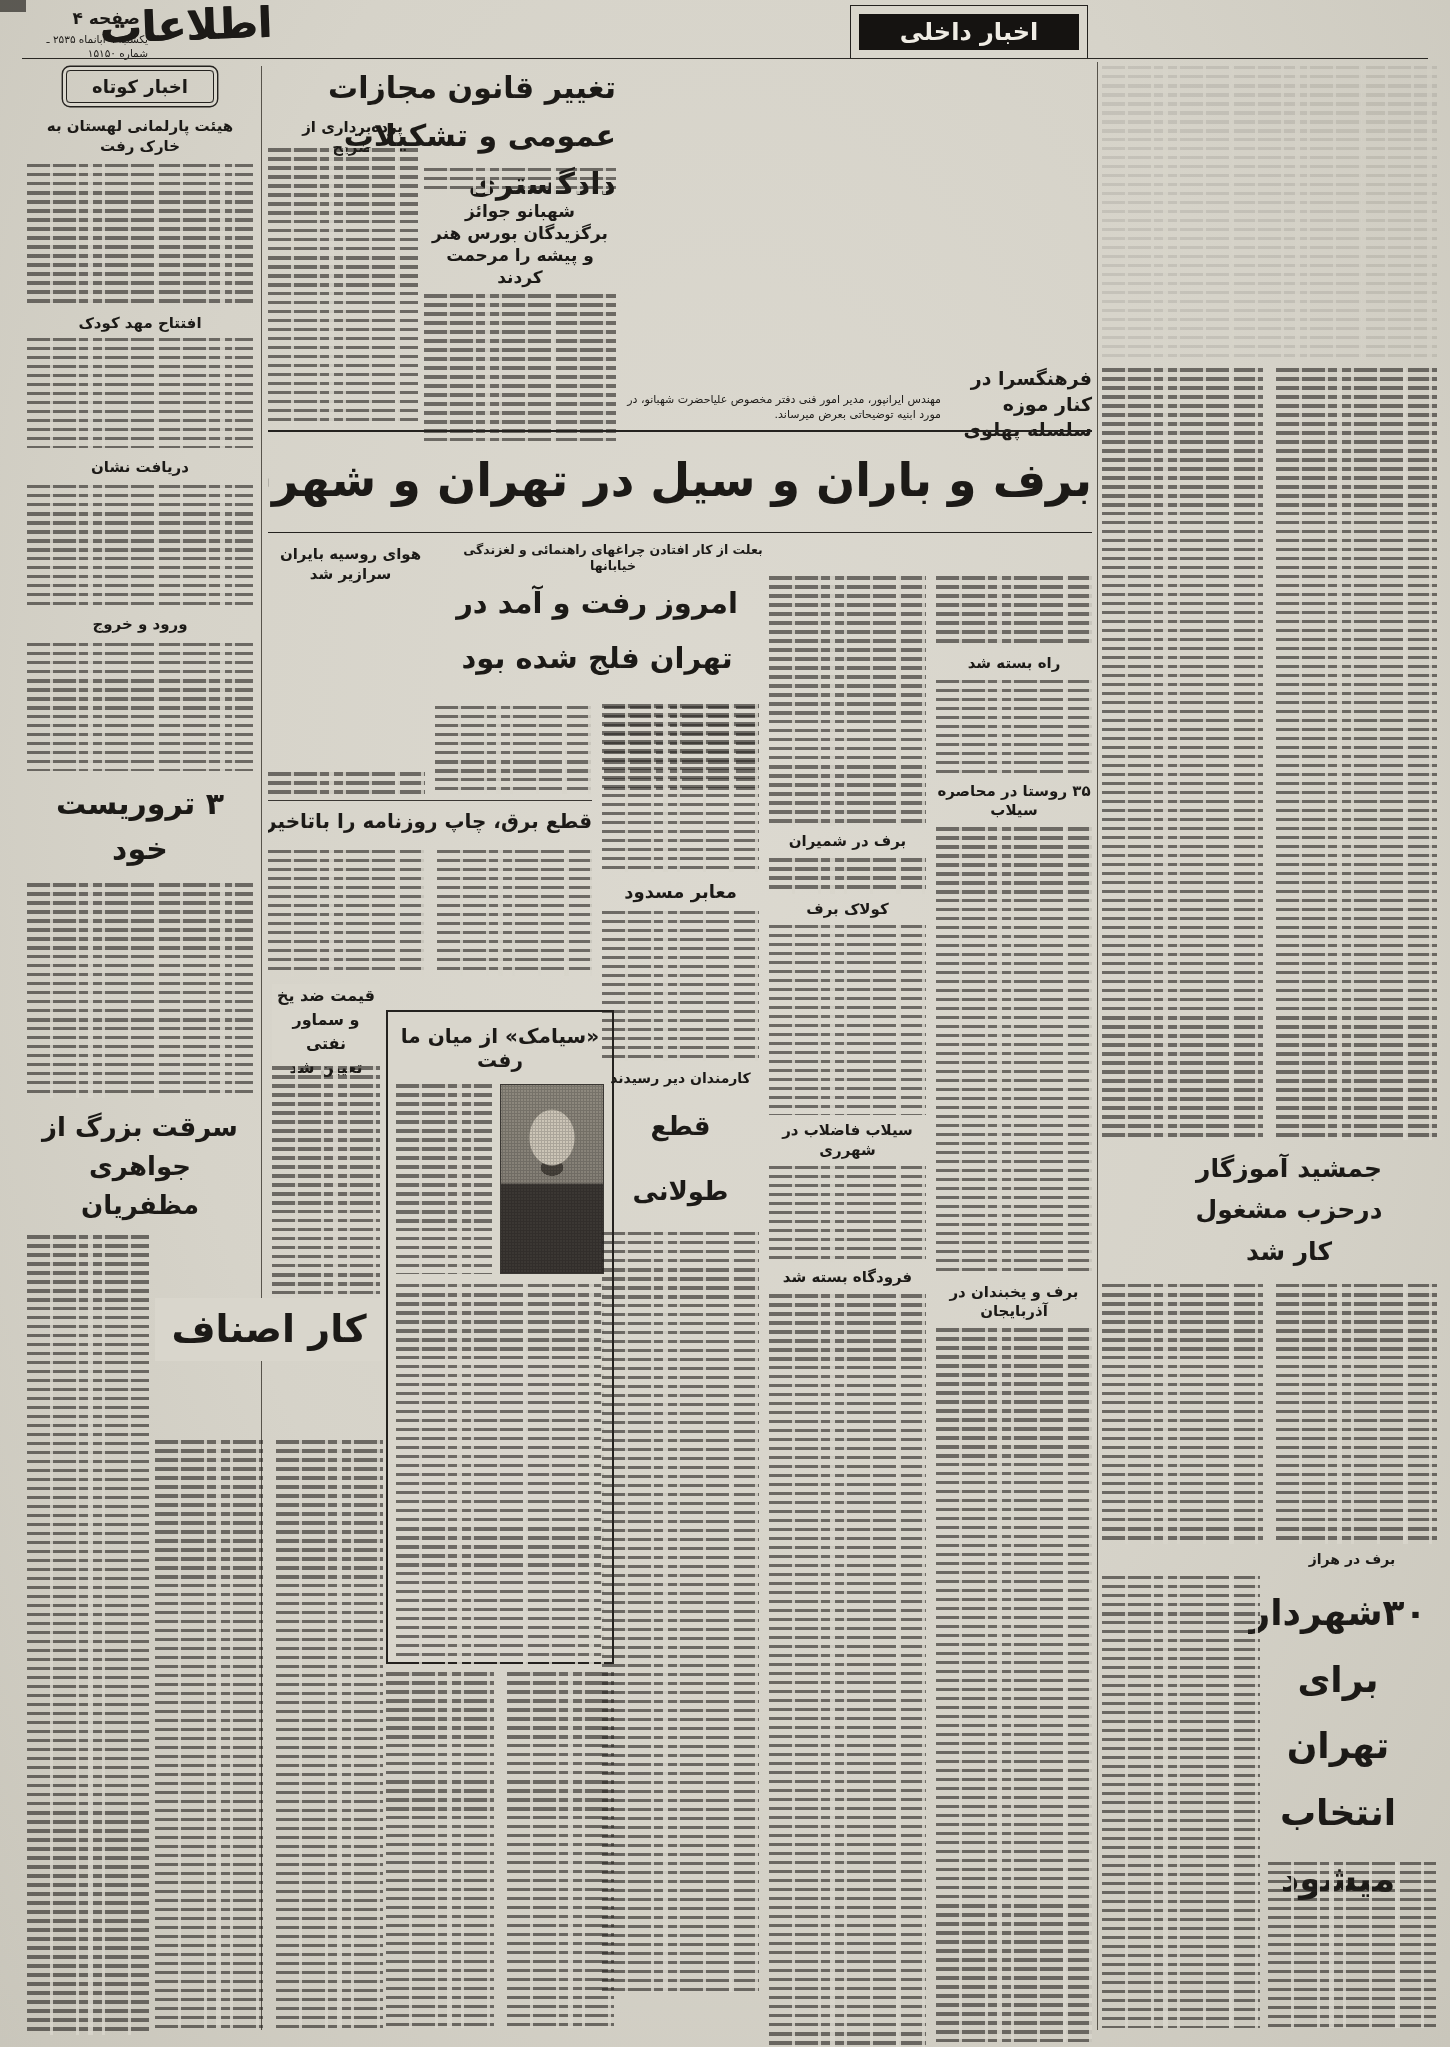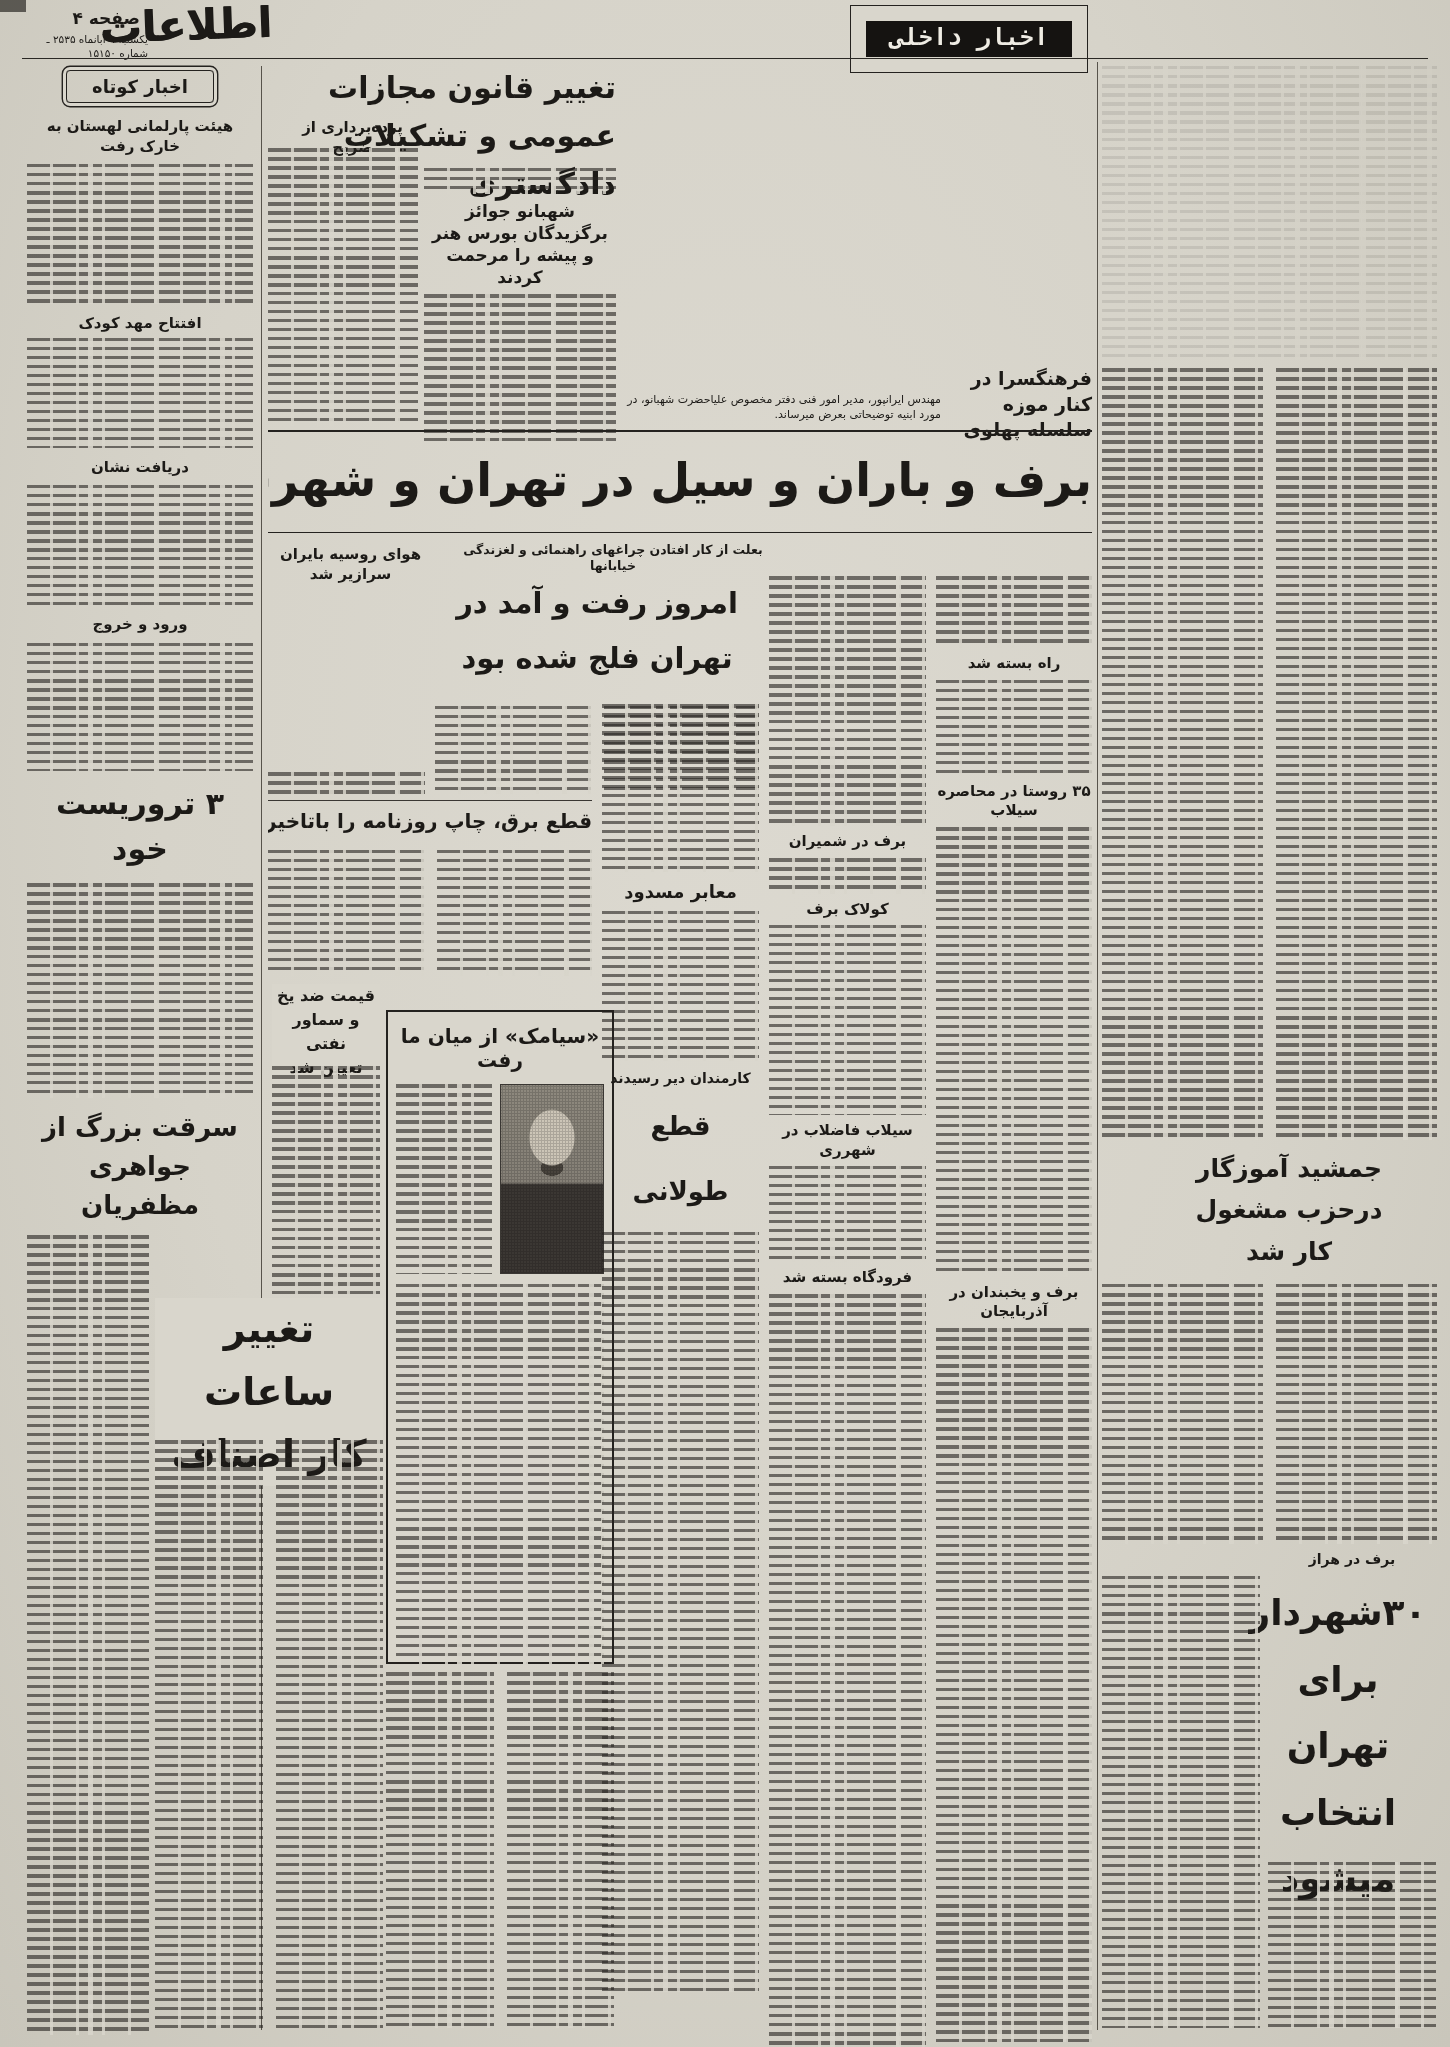--- a/index.html
+++ b/index.html
@@ -16,21 +16,21 @@
       repeating-linear-gradient(90deg, rgba(216,213,203,0) 0 61px, rgba(216,213,203,.9) 61px 66px),
       repeating-linear-gradient(180deg, rgba(36,33,30,.60) 0 3.5px, rgba(36,33,30,0) 3.5px 9px);
   }
   .faint{opacity:.16;}
   .cols{display:flex;gap:13px;}
   .cols>.stripes{flex:1;}
   .sub{font-weight:700;text-align:center;line-height:1.3;}
   .disp{font-weight:700;text-align:center;}
   .hrule{border-top:1.5px solid #2a2824;height:0;}
   .vrule{width:1px;background:#57534b;}
-  .bannerFrame{border:1.5px solid #24221f;padding:15px;background:#d9d6cc;font-family:Liberation Mono, monospace;}
+  .bannerFrame{border:1.5px solid #24221f;padding:8px;background:#d9d6cc;}
   .bannerInner{background:#151311;color:#efece4;font-weight:700;font-size:24px;text-align:center;line-height:36px;height:36px;}
   .shortsTitle{width:138px;margin:0 auto 14px auto;border:1.6px solid #24221f;border-radius:4px;
     box-shadow:0 0 0 3px #d9d6cc,0 0 0 4.4px #24221f;padding:5px 4px;font-weight:700;font-size:18px;text-align:center;}
   .nameplate{font-size:42px;font-weight:700;text-align:center;transform:rotate(-2deg);text-shadow:0.8px 0 #1c1a17;}
   .photo::after,.portrait::after{content:"";position:absolute;inset:0;
     background-image:radial-gradient(rgba(0,0,0,.16) 1px, transparent 1.25px);background-size:3px 3px;}
   .portrait{border:1px solid #3a3733;position:relative;
     background:
       radial-gradient(ellipse 36% 24% at 50% 28%, #ccc5b7 60%, transparent 63%),
       radial-gradient(ellipse 18% 7% at 50% 44%, rgba(40,35,30,.65) 60%, transparent 63%),
@@ -134,21 +134,20 @@
   </div>
 
   <div class="abs disp" style="left:272px;top:984px;width:108px;font-size:16px;line-height:1.5;background:#d9d6cc;">
     <div>قیمت ضد یخ</div>
     <div>و سماور نفتی</div>
     <div>تعیین شد</div>
   </div>
   <div class="abs stripes" style="left:272px;top:1066px;width:108px;height:228px;"></div>
 
   <div class="abs disp paperbg" style="left:155px;top:1298px;width:228px;font-size:38px;line-height:1.65;">
-    <div>تغییر ساعات</div>
     <div>کار اصناف</div>
   </div>
   <div class="abs cols" style="left:155px;top:1440px;width:228px;height:588px;">
     <div class="stripes"></div>
     <div class="stripes"></div>
   </div>
 
   <div class="abs siamakBox" style="left:386px;top:1010px;width:228px;height:654px;">
     <div class="disp" style="font-size:20px;margin:4px 0 12px 0;">«سیامک» از میان ما رفت</div>
     <div style="display:flex;gap:8px;direction:rtl;">

